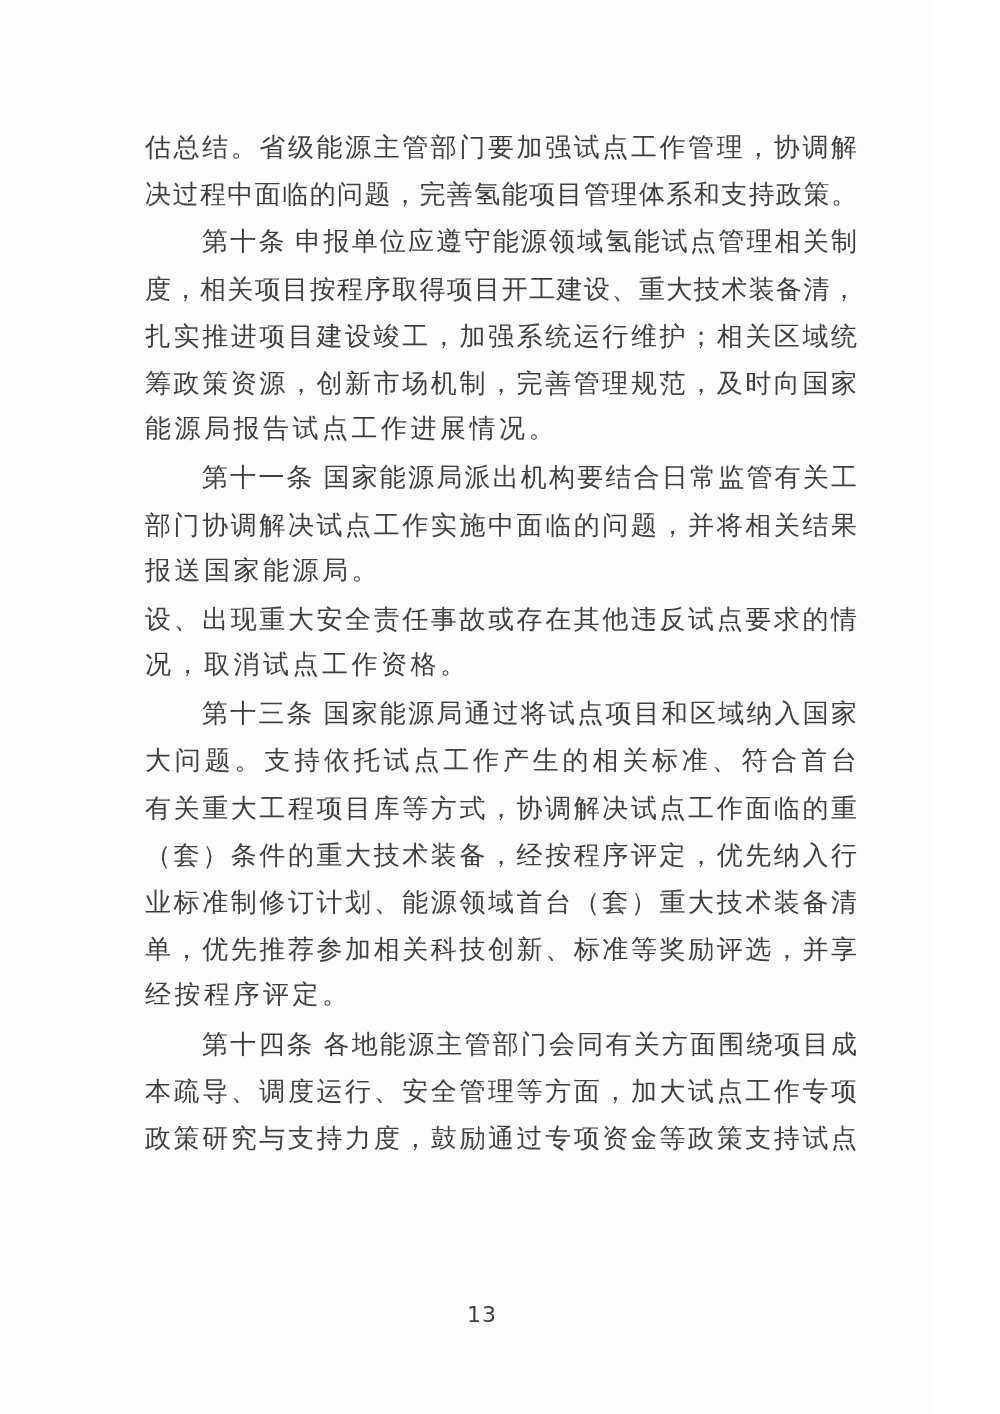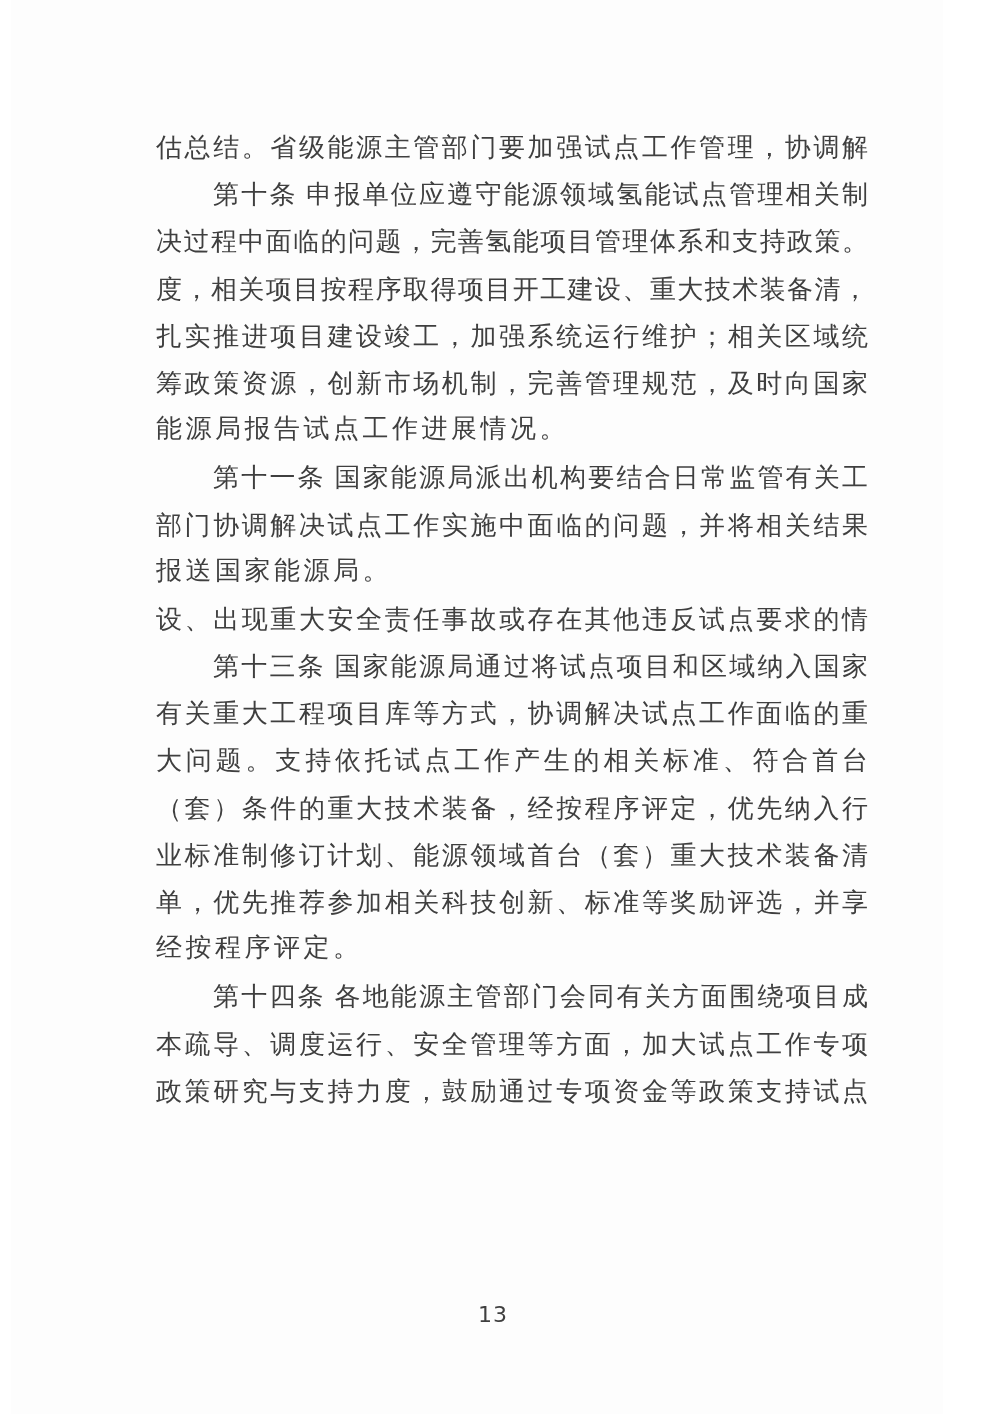--- a/index.html
+++ b/index.html
@@ -7,21 +7,20 @@
     padding: 0;
     background: #ffffff;
   }
   .page {
     position: relative;
     width: 932px;
     height: 1414px;
     background: #fdfdfd;
     overflow: hidden;
     font-family: "Liberation Serif", "DejaVu Serif", serif;
-    margin-left: 11px;
   }
   .text-block {
     position: absolute;
     left: 145px;
     top: 124px;
     width: 712px;
   }
   .line {
     font-size: 26px;
     height: 47.2px;
@@ -52,33 +51,34 @@
     font-family: "DejaVu Sans", "Liberation Sans", sans-serif;
     letter-spacing: 1px;
   }
 </style>
 </head>
 <body>
 
 <div class="page">
   <div class="text-block" id="text-block">
       <div class="line fill">估总结。省级能源主管部门要加强试点工作管理，协调解</div>
+      <div class="line fill">决过程中面临的问题，完善氢能项目管理体系和支持政策。</div>
       <div class="line fill indent">第十条 申报单位应遵守能源领域氢能试点管理相关制</div>
-      <div class="line fill">决过程中面临的问题，完善氢能项目管理体系和支持政策。</div>
       <div class="line fill">度，相关项目按程序取得项目开工建设、重大技术装备清，</div>
       <div class="line fill">扎实推进项目建设竣工，加强系统运行维护；相关区域统</div>
       <div class="line fill">筹政策资源，创新市场机制，完善管理规范，及时向国家</div>
       <div class="line nofill">能源局报告试点工作进展情况。</div>
       <div class="line fill indent">第十一条 国家能源局派出机构要结合日常监管有关工</div>
       <div class="line fill">部门协调解决试点工作实施中面临的问题，并将相关结果</div>
       <div class="line nofill">报送国家能源局。</div>
       <div class="line fill">设、出现重大安全责任事故或存在其他违反试点要求的情</div>
+      <div class="line nofill">况，取消试点工作资格。</div>
       <div class="line fill indent">第十三条 国家能源局通过将试点项目和区域纳入国家</div>
+      <div class="line fill">大问题。支持依托试点工作产生的相关标准、符合首台</div>
       <div class="line fill">有关重大工程项目库等方式，协调解决试点工作面临的重</div>
-      <div class="line fill">大问题。支持依托试点工作产生的相关标准、符合首台</div>
       <div class="line fill">（套）条件的重大技术装备，经按程序评定，优先纳入行</div>
       <div class="line fill">业标准制修订计划、能源领域首台（套）重大技术装备清</div>
       <div class="line fill">单，优先推荐参加相关科技创新、标准等奖励评选，并享</div>
       <div class="line nofill">经按程序评定。</div>
       <div class="line fill indent">第十四条 各地能源主管部门会同有关方面围绕项目成</div>
       <div class="line fill">本疏导、调度运行、安全管理等方面，加大试点工作专项</div>
       <div class="line fill">政策研究与支持力度，鼓励通过专项资金等政策支持试点</div>
     </div>
   <div class="page-footer">13</div>
 </div>

